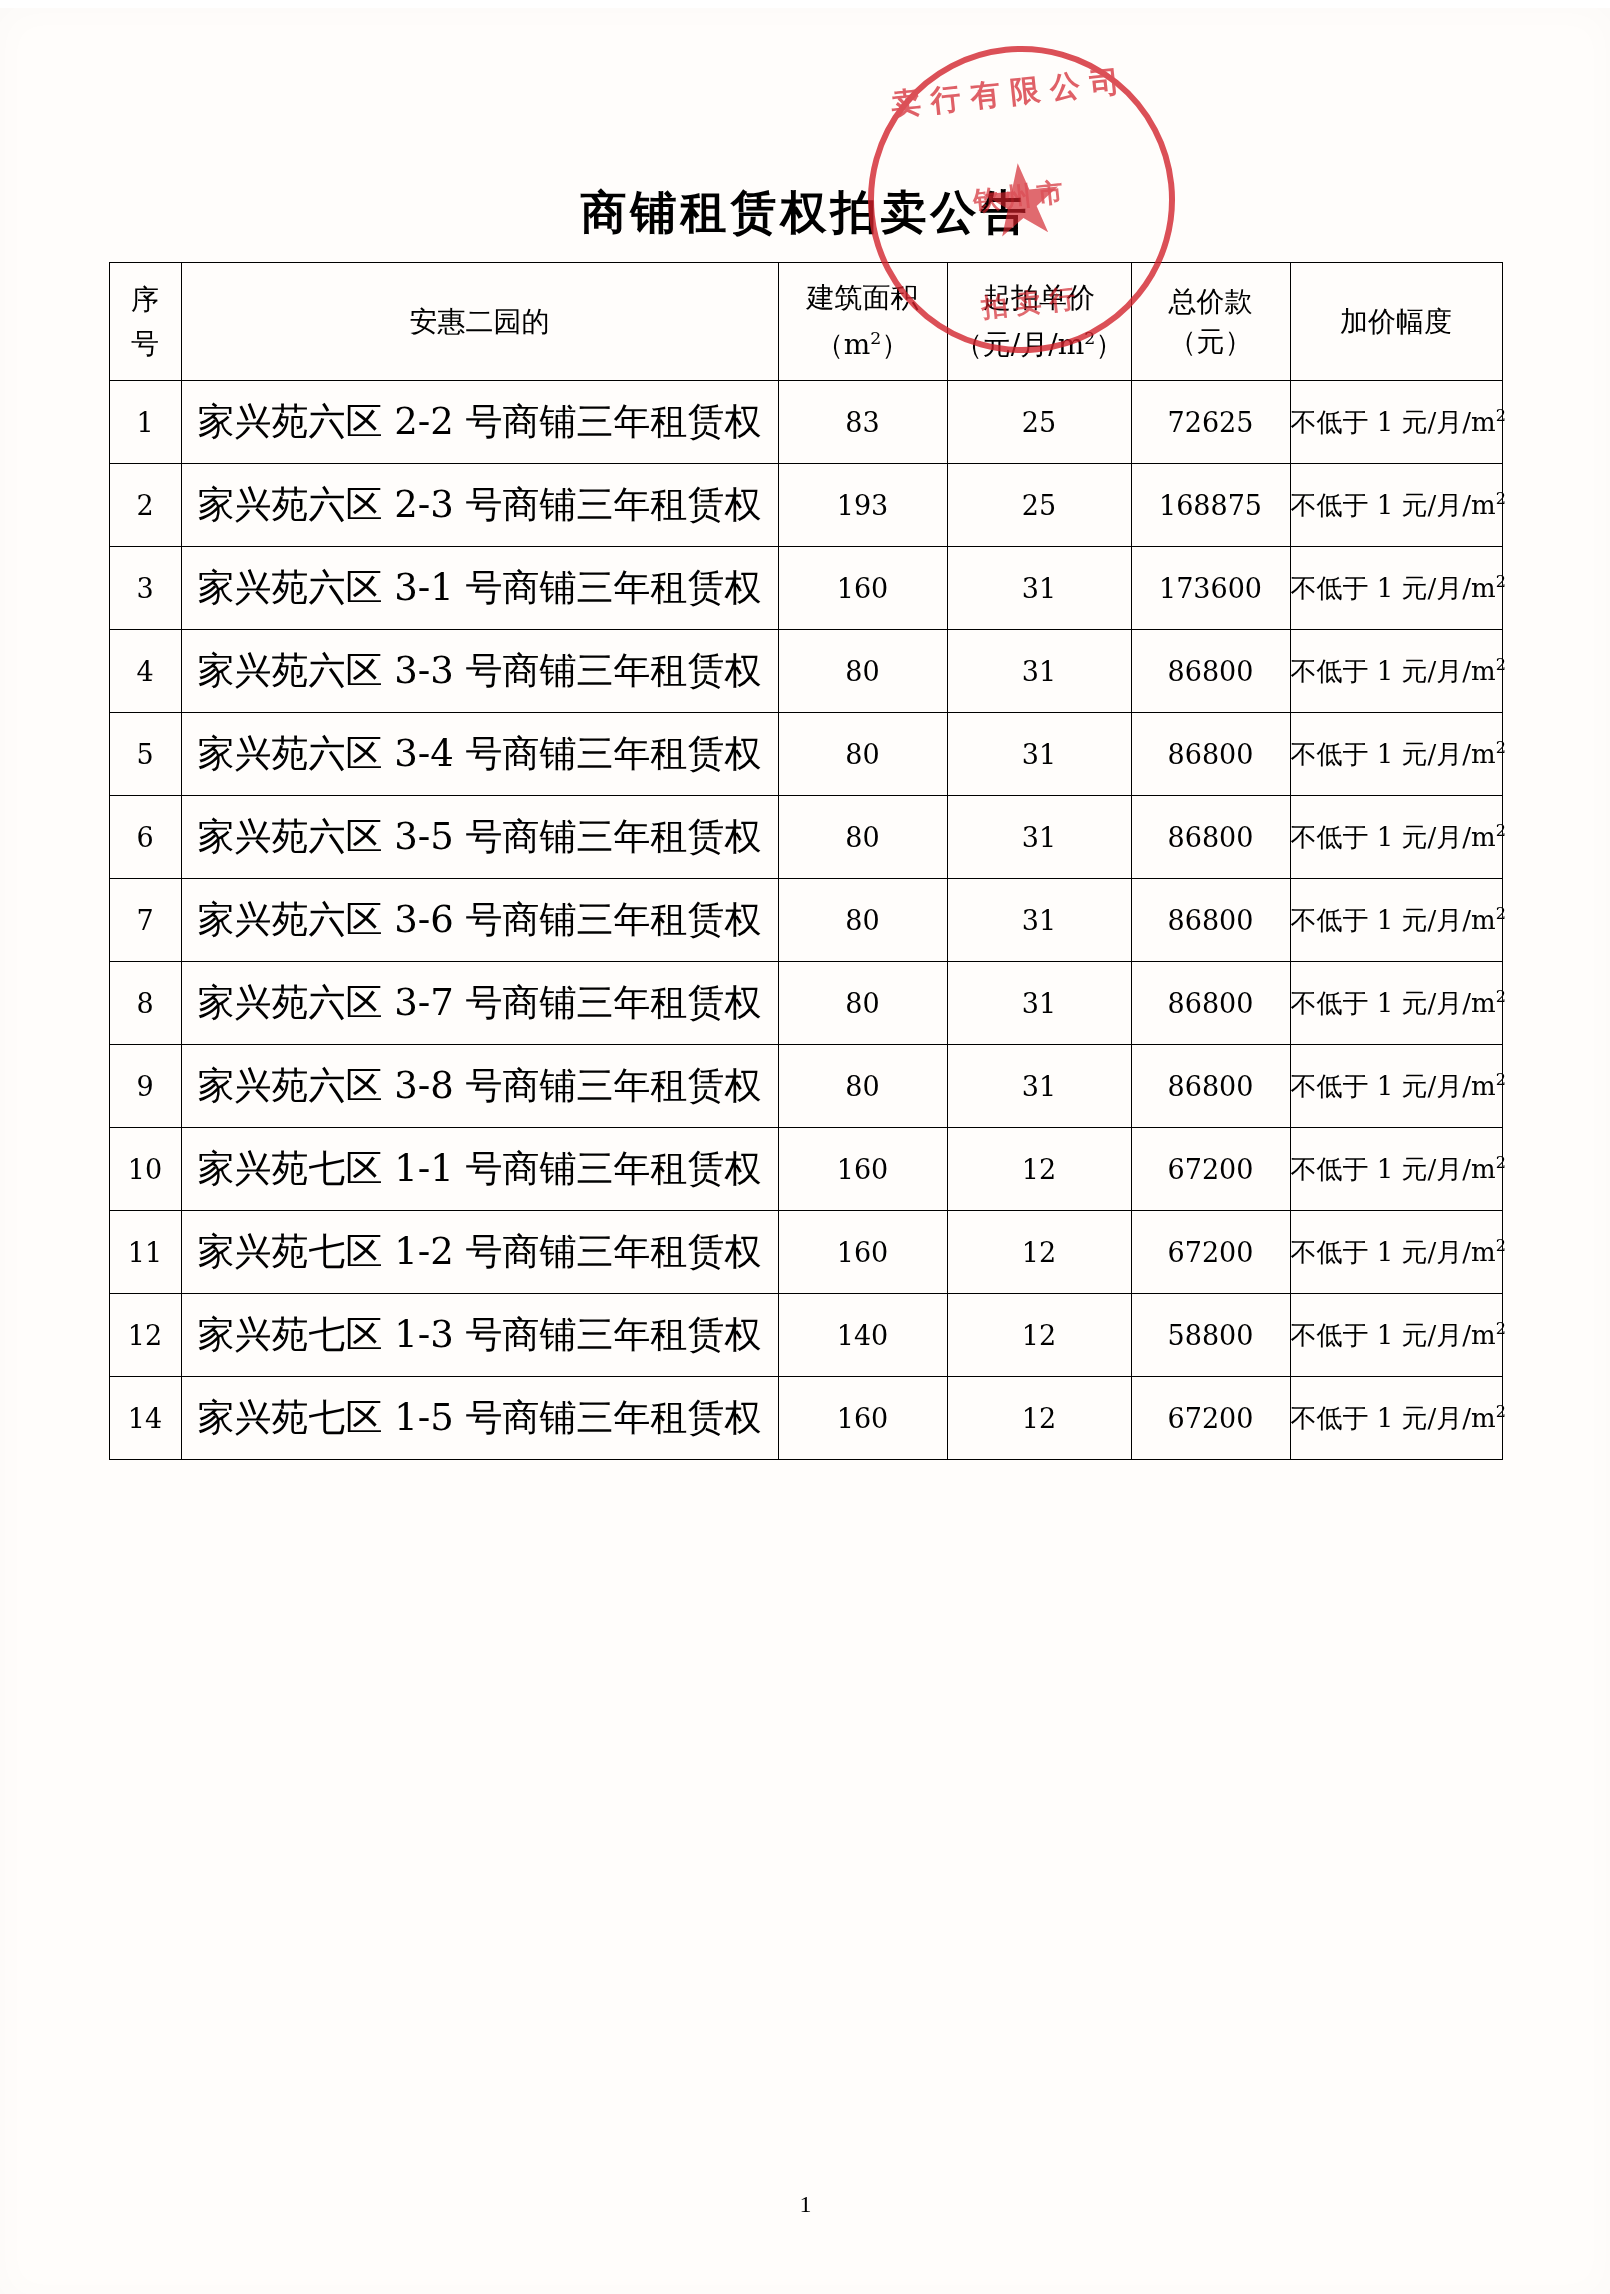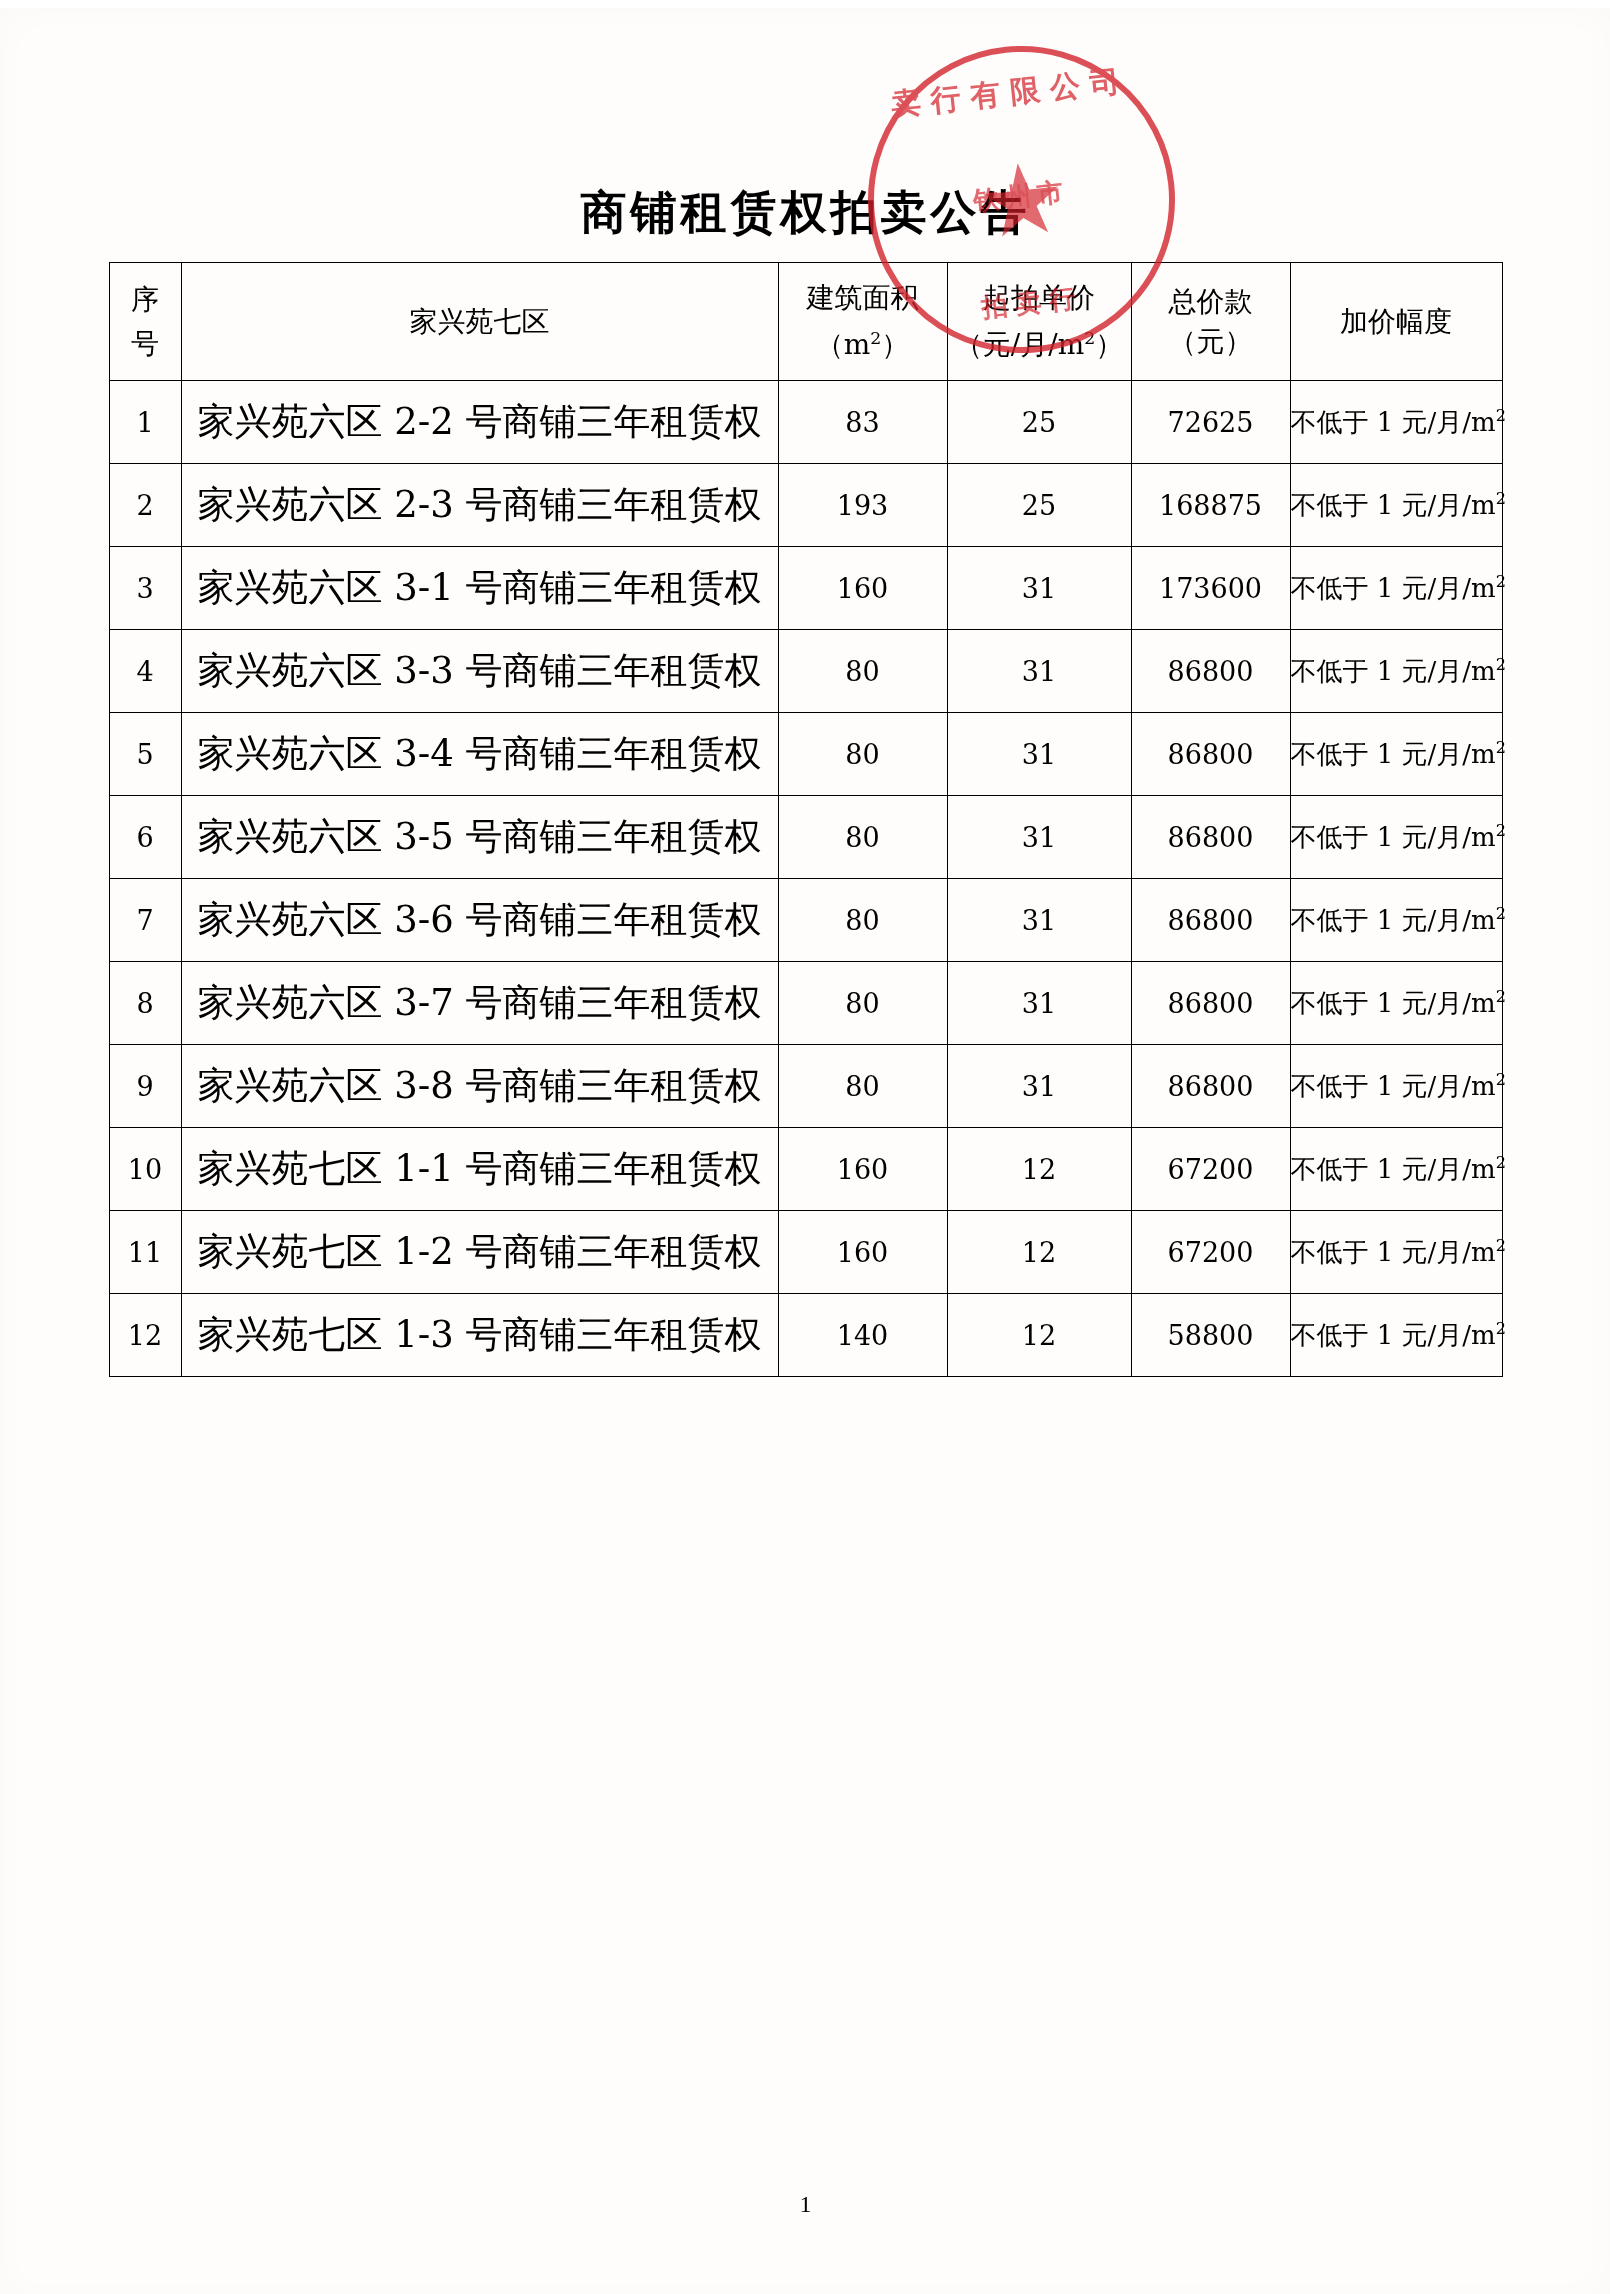--- a/index.html
+++ b/index.html
@@ -196,21 +196,21 @@
       <col class="col-step">
     </colgroup>
     <thead>
       <tr>
         <td>
           <div class="idx-head">
             <div>序</div>
             <div>号</div>
           </div>
         </td>
-        <td>家兴苑七区</td>
+        <td>安惠二园的</td>
         <td>
           <div class="hdr-two-line">
             <div>建筑面积</div>
             <div>
               <span>（m</span><sup>2</sup><span>）</span>
             </div>
           </div>
         </td>
         <td>
           <div class="hdr-two-line">
@@ -319,18 +319,26 @@
           <td class="step-cell"><span>不低于 1 元/月/m</span><sup>2</sup></td>
         </tr>
         <tr>
           <td>12</td>
           <td class="item-cell">家兴苑七区 1-3 号商铺三年租赁权</td>
           <td>140</td>
           <td>12</td>
           <td>58800</td>
           <td class="step-cell"><span>不低于 1 元/月/m</span><sup>2</sup></td>
         </tr>
+        <tr>
+          <td>14</td>
+          <td class="item-cell">家兴苑七区 1-5 号商铺三年租赁权</td>
+          <td>160</td>
+          <td>12</td>
+          <td>67200</td>
+          <td class="step-cell"><span>不低于 1 元/月/m</span><sup>2</sup></td>
+        </tr>
       </tbody>
   </table>
 
   <div class="page-number">1</div>
 </div>
 
 
 </body></html>

